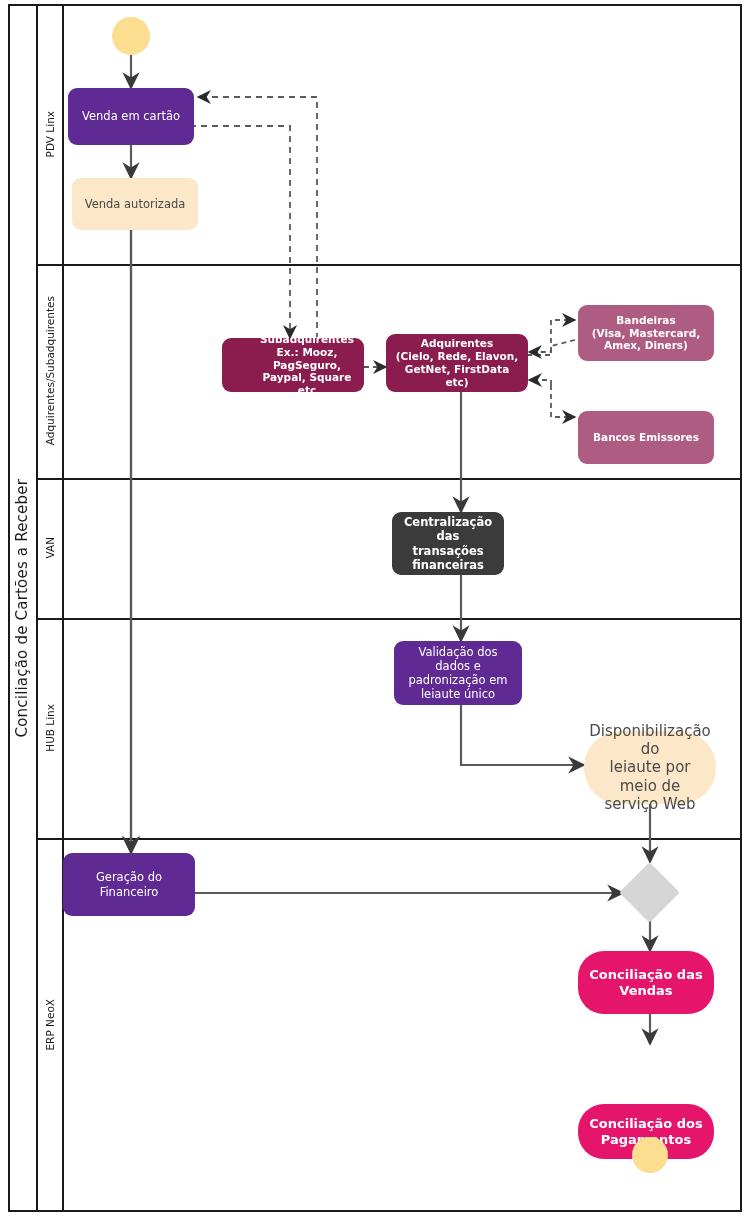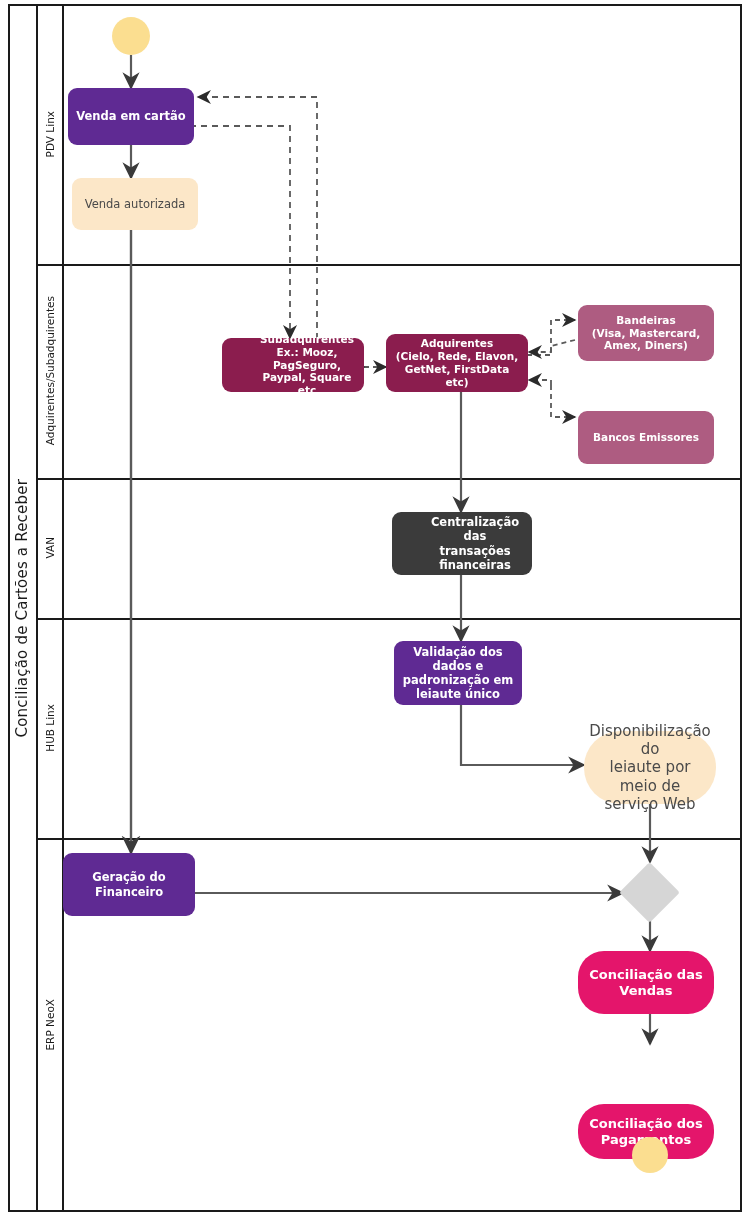--- a/index.html
+++ b/index.html
@@ -67,21 +67,21 @@
   .node{
     position:absolute;
     box-sizing:border-box;
     display:flex;align-items:center;justify-content:center;
     text-align:center;
     line-height:1.22;
     border-radius:9px;
   }
   .node-txt{display:block;padding:0 6px;}
 
-  .n-purple{ background:#5F2A93; color:#ffffff; font-size:11.5px; font-weight:bold; }
+  .n-purple{ background:#5F2A93; color:#ffffff; font-size:11.5px; font-weight:normal; }
   .n-dark  { background:#3B3B3B; color:#ffffff; font-size:11.5px; font-weight:bold; }
   .n-maroon{ background:#8B1D4E; color:#ffffff; font-size:10.5px; font-weight:bold; }
   .n-mauve { background:#AE5C81; color:#ffffff; font-size:10.5px; font-weight:bold;margin-top:20px; }
   .n-pink  { background:#E4156B; color:#ffffff; font-size:13px;   font-weight:bold; border-radius:26px;}
   .n-cream { background:#FCE7C8; color:#4a4a4a; font-size:11.5px; font-weight:normal; }
   .n-cream-round{ background:#FCE7C8; color:#4a4a4a; font-size:15px; border-radius:36px;}
 
   .circle{
     position:absolute;
     border-radius:50%;
@@ -191,21 +191,21 @@
   </div>
 
   <div class="node n-mauve" style="left:578px;top:285px;width:136px;height:56px;">
     <span class="node-txt">Bandeiras<br>(Visa, Mastercard,<br>Amex, Diners)</span>
   </div>
 
   <div class="node n-mauve" style="left:578px;top:391px;width:136px;height:53px;">
     <span class="node-txt">Bancos Emissores</span>
   </div>
 
-  <div class="node n-dark" style="left:392px;top:512px;width:140px;height:63px;padding-left:26px;">
+  <div class="node n-dark" style="left:392px;top:512px;width:112px;height:63px;">
     <span class="node-txt">Centralização das<br>transações financeiras</span>
   </div>
 
   <div class="node n-purple" style="left:394px;top:641px;width:128px;height:64px;">
     <span class="node-txt">Validação dos dados e<br>padronização em<br>leiaute único</span>
   </div>
 
   <div class="node n-cream-round" style="left:584px;top:731px;width:132px;height:73px;">
     <span class="node-txt">Disponibilização do<br>leiaute por meio de<br>serviço Web</span>
   </div>

